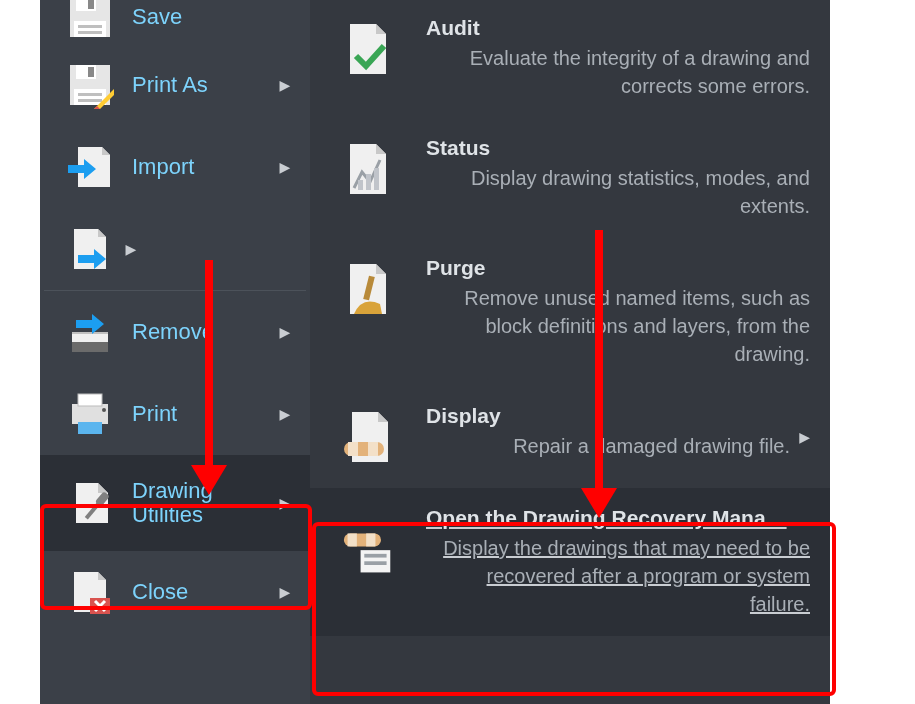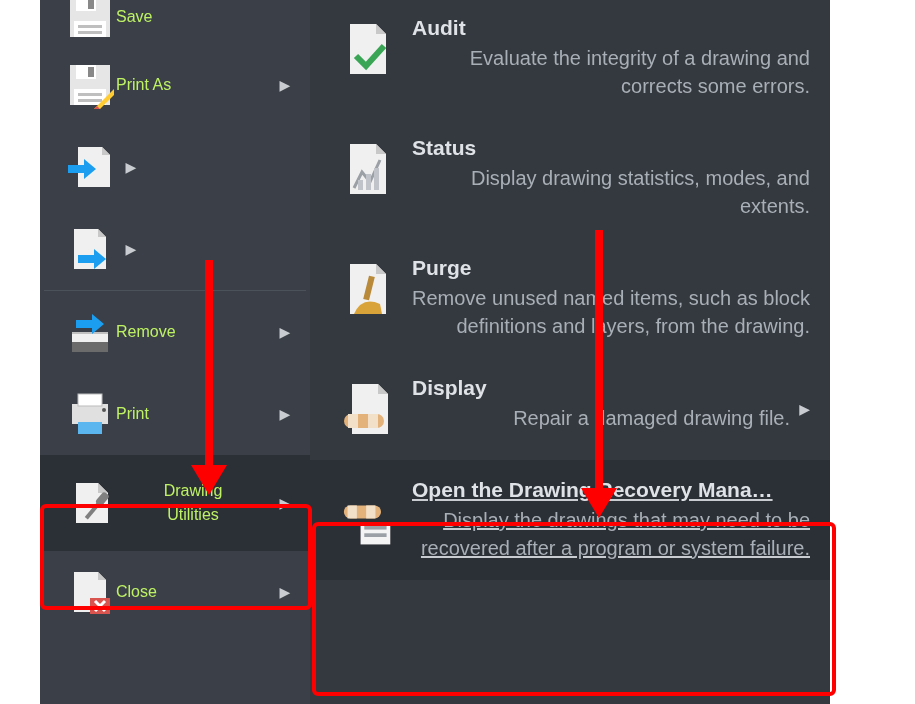--- a/index.html
+++ b/index.html
@@ -49,22 +49,23 @@
   }
   .left-icon {
     width: 52px;
     height: 52px;
     flex: none;
     display: flex;
     align-items: center;
     justify-content: center;
   }
   .left-label {
-    font-size: 16px;
-    color: #bef264;
+    margin-left: 16px;
+    font-size: 22px;
+    color: #7dd3fc;
     line-height: 24px;
     flex: 1;
   }
   .chevron {
     width: 30px;
     text-align: center;
     color: #c9cdd2;
     font-size: 14px;
   }
   .divider {
@@ -84,21 +85,21 @@
   .right-icon {
     width: 52px;
     height: 60px;
     flex: none;
     display: flex;
     align-items: flex-start;
     justify-content: center;
     margin-top: 6px;
   }
   .right-text {
-    margin-left: 18px;
+    margin-left: 32px;
     flex: 1;
   }
   .right-title {
     font-weight: 700;
     font-size: 21px;
     color: #dfe3e7;
     margin-bottom: 4px;
   }
   .right-desc {
     font-size: 20px;
@@ -173,20 +174,21 @@
     </div>
 
     <div class="left-item">
       <div class="left-icon">
         <svg width="48" height="48" viewBox="0 0 48 48">
           <path d="M12 4 h24 l8 8 v32 h-32 z" fill="#f0f0f0"></path>
           <path d="M36 4 v8 h8 z" fill="#c8c8c8"></path>
           <polygon points="2,22 18,22 18,16 30,26 18,36 18,30 2,30" fill="#1c9ef0"></polygon>
         </svg>
       </div>
+      <div class="left-label">Import</div>
       <div class="chevron">▶</div>
     </div>
 
     <div class="left-item">
       <div class="left-icon">
         <svg width="48" height="48" viewBox="0 0 48 48">
           <path d="M8 4 h24 l8 8 v32 h-32 z" fill="#f0f0f0"></path>
           <path d="M32 4 v8 h8 z" fill="#c8c8c8"></path>
           <polygon points="12,30 28,30 28,24 40,34 28,44 28,38 12,38" fill="#1c9ef0"></polygon>
         </svg>
@@ -226,21 +228,21 @@
       <div class="left-icon">
         <svg width="48" height="48" viewBox="0 0 48 48">
           <path d="M10 4 h22 l10 10 v30 h-32 z" fill="#f0f0f0"></path>
           <path d="M32 4 v10 h10 z" fill="#c8c8c8"></path>
           <g transform="rotate(40 28 30)">
             <rect x="24" y="10" width="8" height="14" fill="#808080" rx="3"></rect>
             <rect x="26" y="22" width="4" height="20" fill="#808080"></rect>
           </g>
         </svg>
       </div>
-      <div class="left-label" style="white-space:pre-line;text-align:center;">Drawing
+      <div class="left-label" style="white-space:pre-line;">Drawing
 Utilities</div>
       <div class="chevron">▶</div>
     </div>
 
     <div class="left-item">
       <div class="left-icon">
         <svg width="48" height="48" viewBox="0 0 48 48">
           <path d="M8 4 h24 l8 8 v32 h-32 z" fill="#f0f0f0"></path>
           <path d="M32 4 v8 h8 z" fill="#c8c8c8"></path>
           <rect x="24" y="30" width="20" height="16" fill="#d9534f"></rect>

